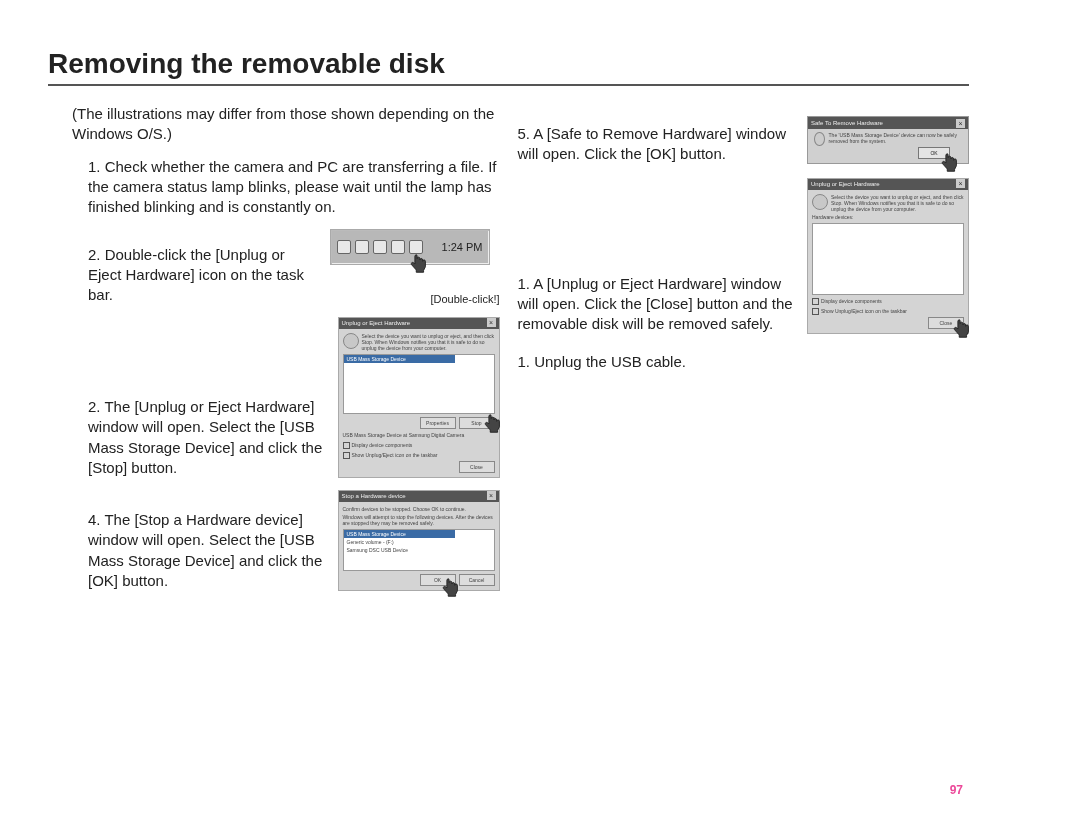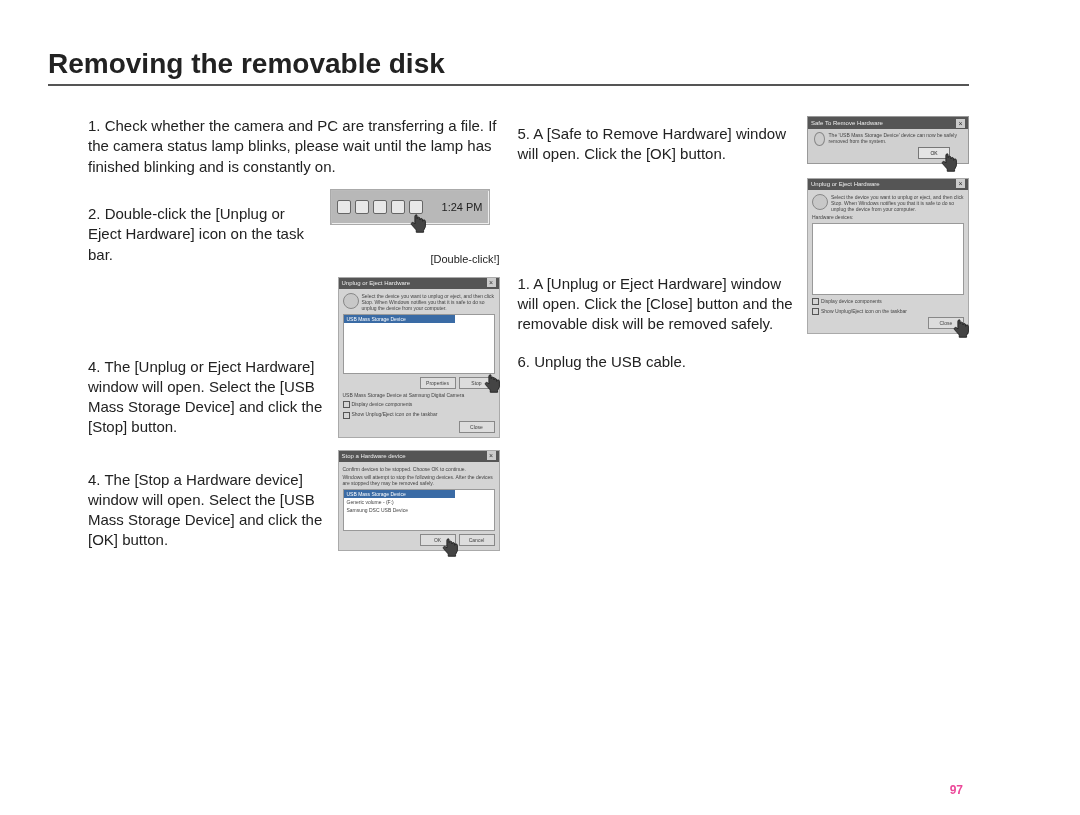--- a/index.html
+++ b/index.html
@@ -56,20 +56,21 @@
 </style>
 </head>
 <body>
 
 <div class="page">
   <h1 class="title">Removing the removable disk</h1>
 
   <div class="cols">
 
     <div class="col col-left">
+      <p class="line indent1">(The illustrations may differ from those shown depending on the Windows O/S.)</p>
 
       <p class="line indent2" style="margin-top:12px;">1. Check whether the camera and PC are transferring a file. If the camera status lamp blinks, please wait until the lamp has finished blinking and is constantly on.</p>
 
       <div class="step-row">
         <div class="step-text indent2">2. Double-click the [Unplug or Eject Hardware] icon on the task bar.</div>
         <div class="step-fig fig-wrap" style="width:170px;">
           <div class="figbox gray taskbar">
             <div class="tb-icons">
               <span class="tb-icon"></span>
               <span class="tb-icon"></span>
@@ -82,21 +83,21 @@
           <div class="hand" style="right:70px;top:24px;">
             <svg viewBox="0 0 24 24">
                 <path d="M9 2c-.8 0-1.5.7-1.5 1.5V12l-1.3-1.3c-.6-.6-1.6-.6-2.2 0-.6.6-.6 1.6 0 2.2L9 18.5V21h8v-2l2-4V9c0-.8-.7-1.5-1.5-1.5S16 8.2 16 9V7.5c0-.8-.7-1.5-1.5-1.5S13 6.7 13 7.5V6c0-.8-.7-1.5-1.5-1.5S10 5.2 10 6V3.5C10 2.7 9.8 2 9 2z"></path>
               </svg>
           </div>
           <div class="dbl-label">[Double-click!]</div>
         </div>
       </div>
 
       <div class="step-row">
-        <div class="step-text indent2">4. The [Unplug or Eject Hardware] window will open. Select the [USB Mass Storage Device] and click the [Stop] button.</div>
+        <div class="step-text indent2">2. The [Unplug or Eject Hardware] window will open. Select the [USB Mass Storage Device] and click the [Stop] button.</div>
         <div class="step-fig fig-wrap">
           <div class="figbox dlg">
             <div class="titlebar">
               <span>Unplug or Eject Hardware</span>
               <span class="x">×</span>
             </div>
             <div class="body">
               <div class="row">
                 <div class="ico"></div>
                 <div class="txt">Select the device you want to unplug or eject, and then click Stop. When Windows notifies you that it is safe to do so unplug the device from your computer.</div>
@@ -202,18 +203,18 @@
             </div>
           </div>
           <div class="hand" style="right:-4px;bottom:-6px;">
             <svg viewBox="0 0 24 24">
                 <path d="M9 2c-.8 0-1.5.7-1.5 1.5V12l-1.3-1.3c-.6-.6-1.6-.6-2.2 0-.6.6-.6 1.6 0 2.2L9 18.5V21h8v-2l2-4V9c0-.8-.7-1.5-1.5-1.5S16 8.2 16 9V7.5c0-.8-.7-1.5-1.5-1.5S13 6.7 13 7.5V6c0-.8-.7-1.5-1.5-1.5S10 5.2 10 6V3.5C10 2.7 9.8 2 9 2z"></path>
               </svg>
           </div>
         </div>
       </div>
 
-      <p class="line" style="margin-top:18px;">6. Unplug the USB cable.</p>
+      <p class="line" style="margin-top:18px;">1. Unplug the USB cable.</p>
     </div>
   </div>
 
   <div class="pagenum">97</div>
 </div>
 
 </body></html>

